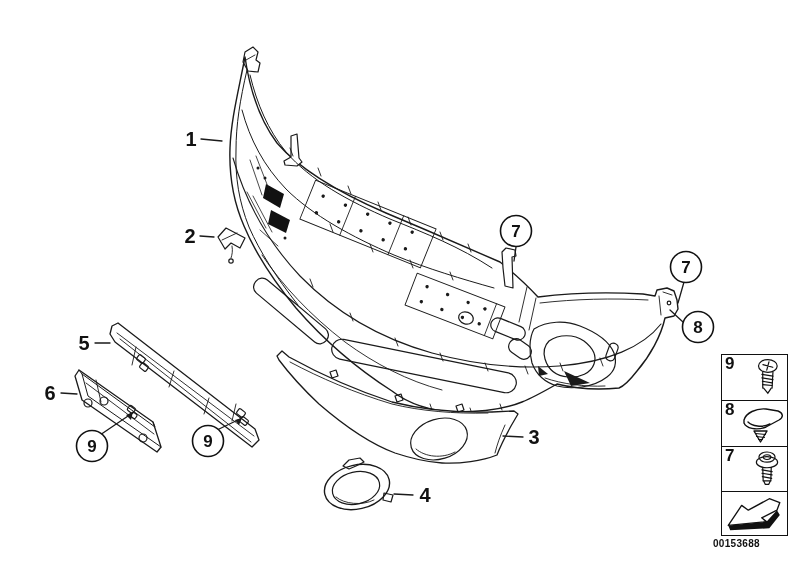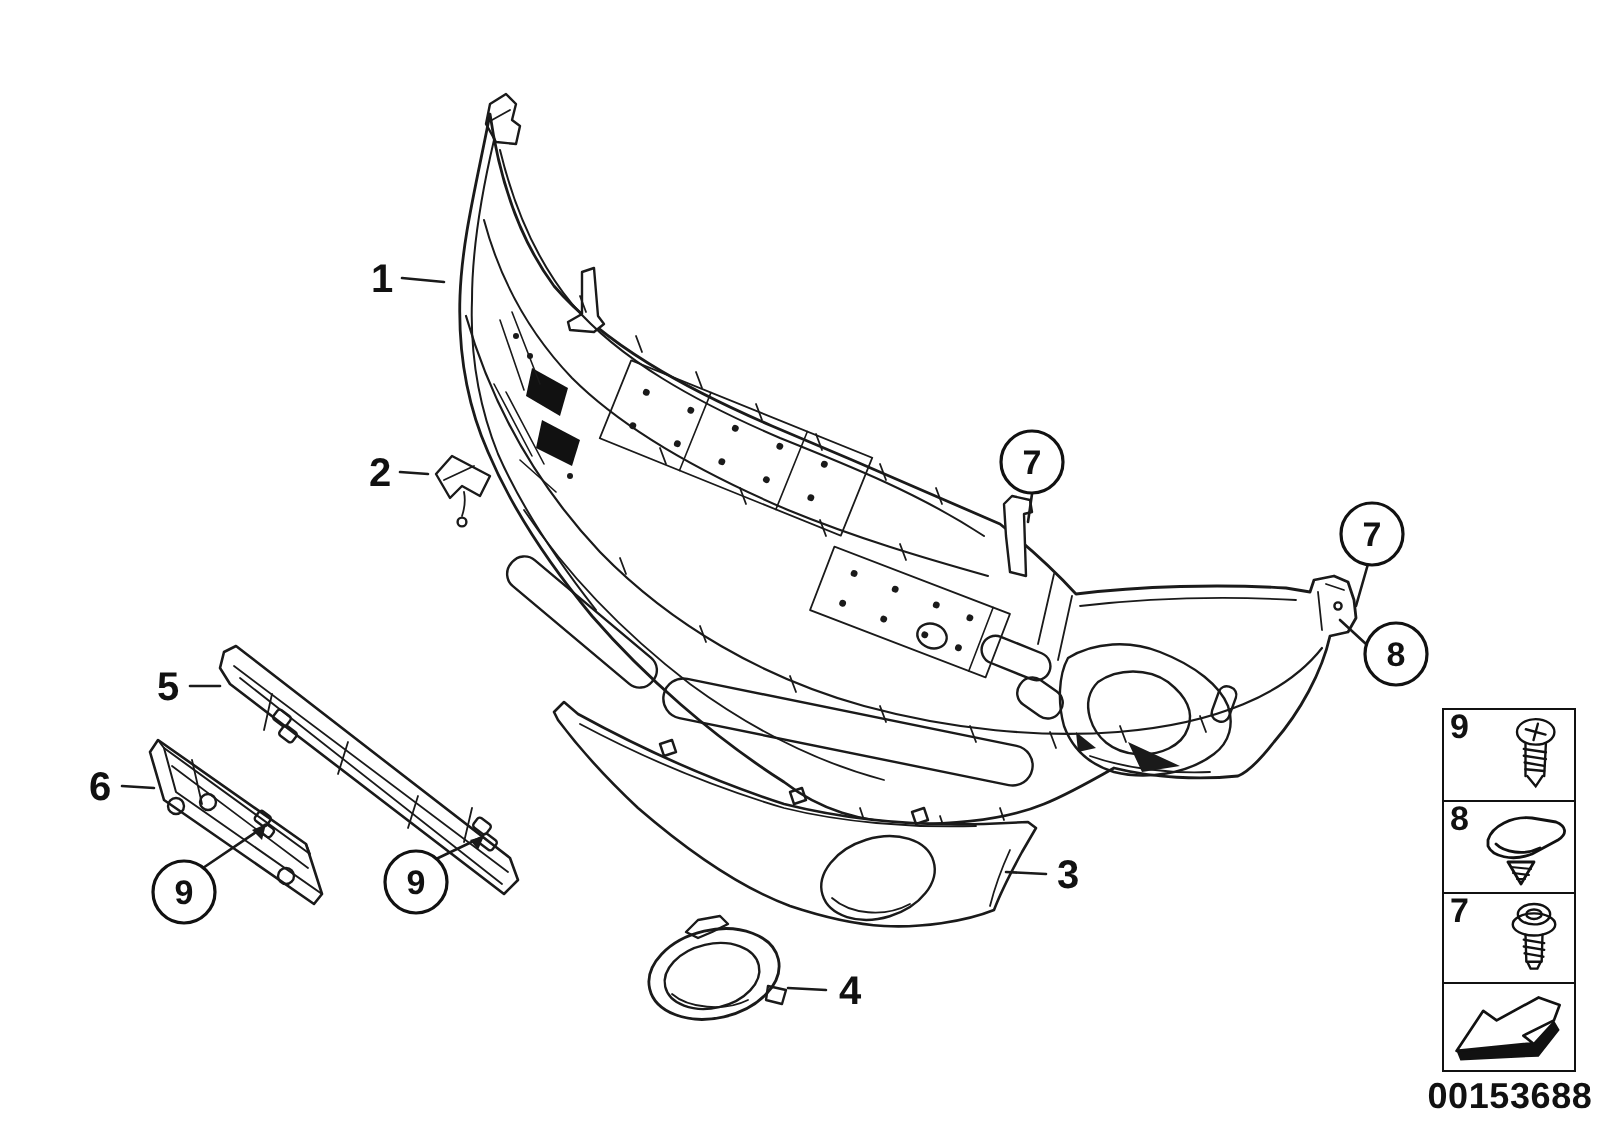--- a/index.html
+++ b/index.html
@@ -17,22 +17,22 @@
   }
   .legend-cell{
     position:relative;flex:1 1 auto;border-bottom:1.6px solid #111;
     display:flex;align-items:center;justify-content:flex-end;padding:1px 3px 1px 1px;box-sizing:border-box;
   }
   .legend-cell:last-child{border-bottom:none;justify-content:center;padding:0;}
   .legend-label{
     position:absolute;left:3px;top:0px;font-weight:bold;font-size:17px;color:#111;line-height:1.1;
   }
   #part-number{
-    position:absolute;left:713px;top:538px;width:84px;text-align:center;
-    font-weight:bold;font-size:18px;color:#111;letter-spacing:.3px;
+    position:absolute;left:713px;top:538px;width:84px;text-align:left;
+    font-weight:bold;font-size:10px;color:#111;letter-spacing:.3px;
   }
   svg{display:block;}
 </style>
 </head>
 <body>
 
 <div id="stage">
 
   <svg id="art" width="800" height="566" viewBox="0 0 800 566">
     <g fill="none" stroke="#1a1a1a" stroke-width="1.2" stroke-linecap="round" stroke-linejoin="round">

